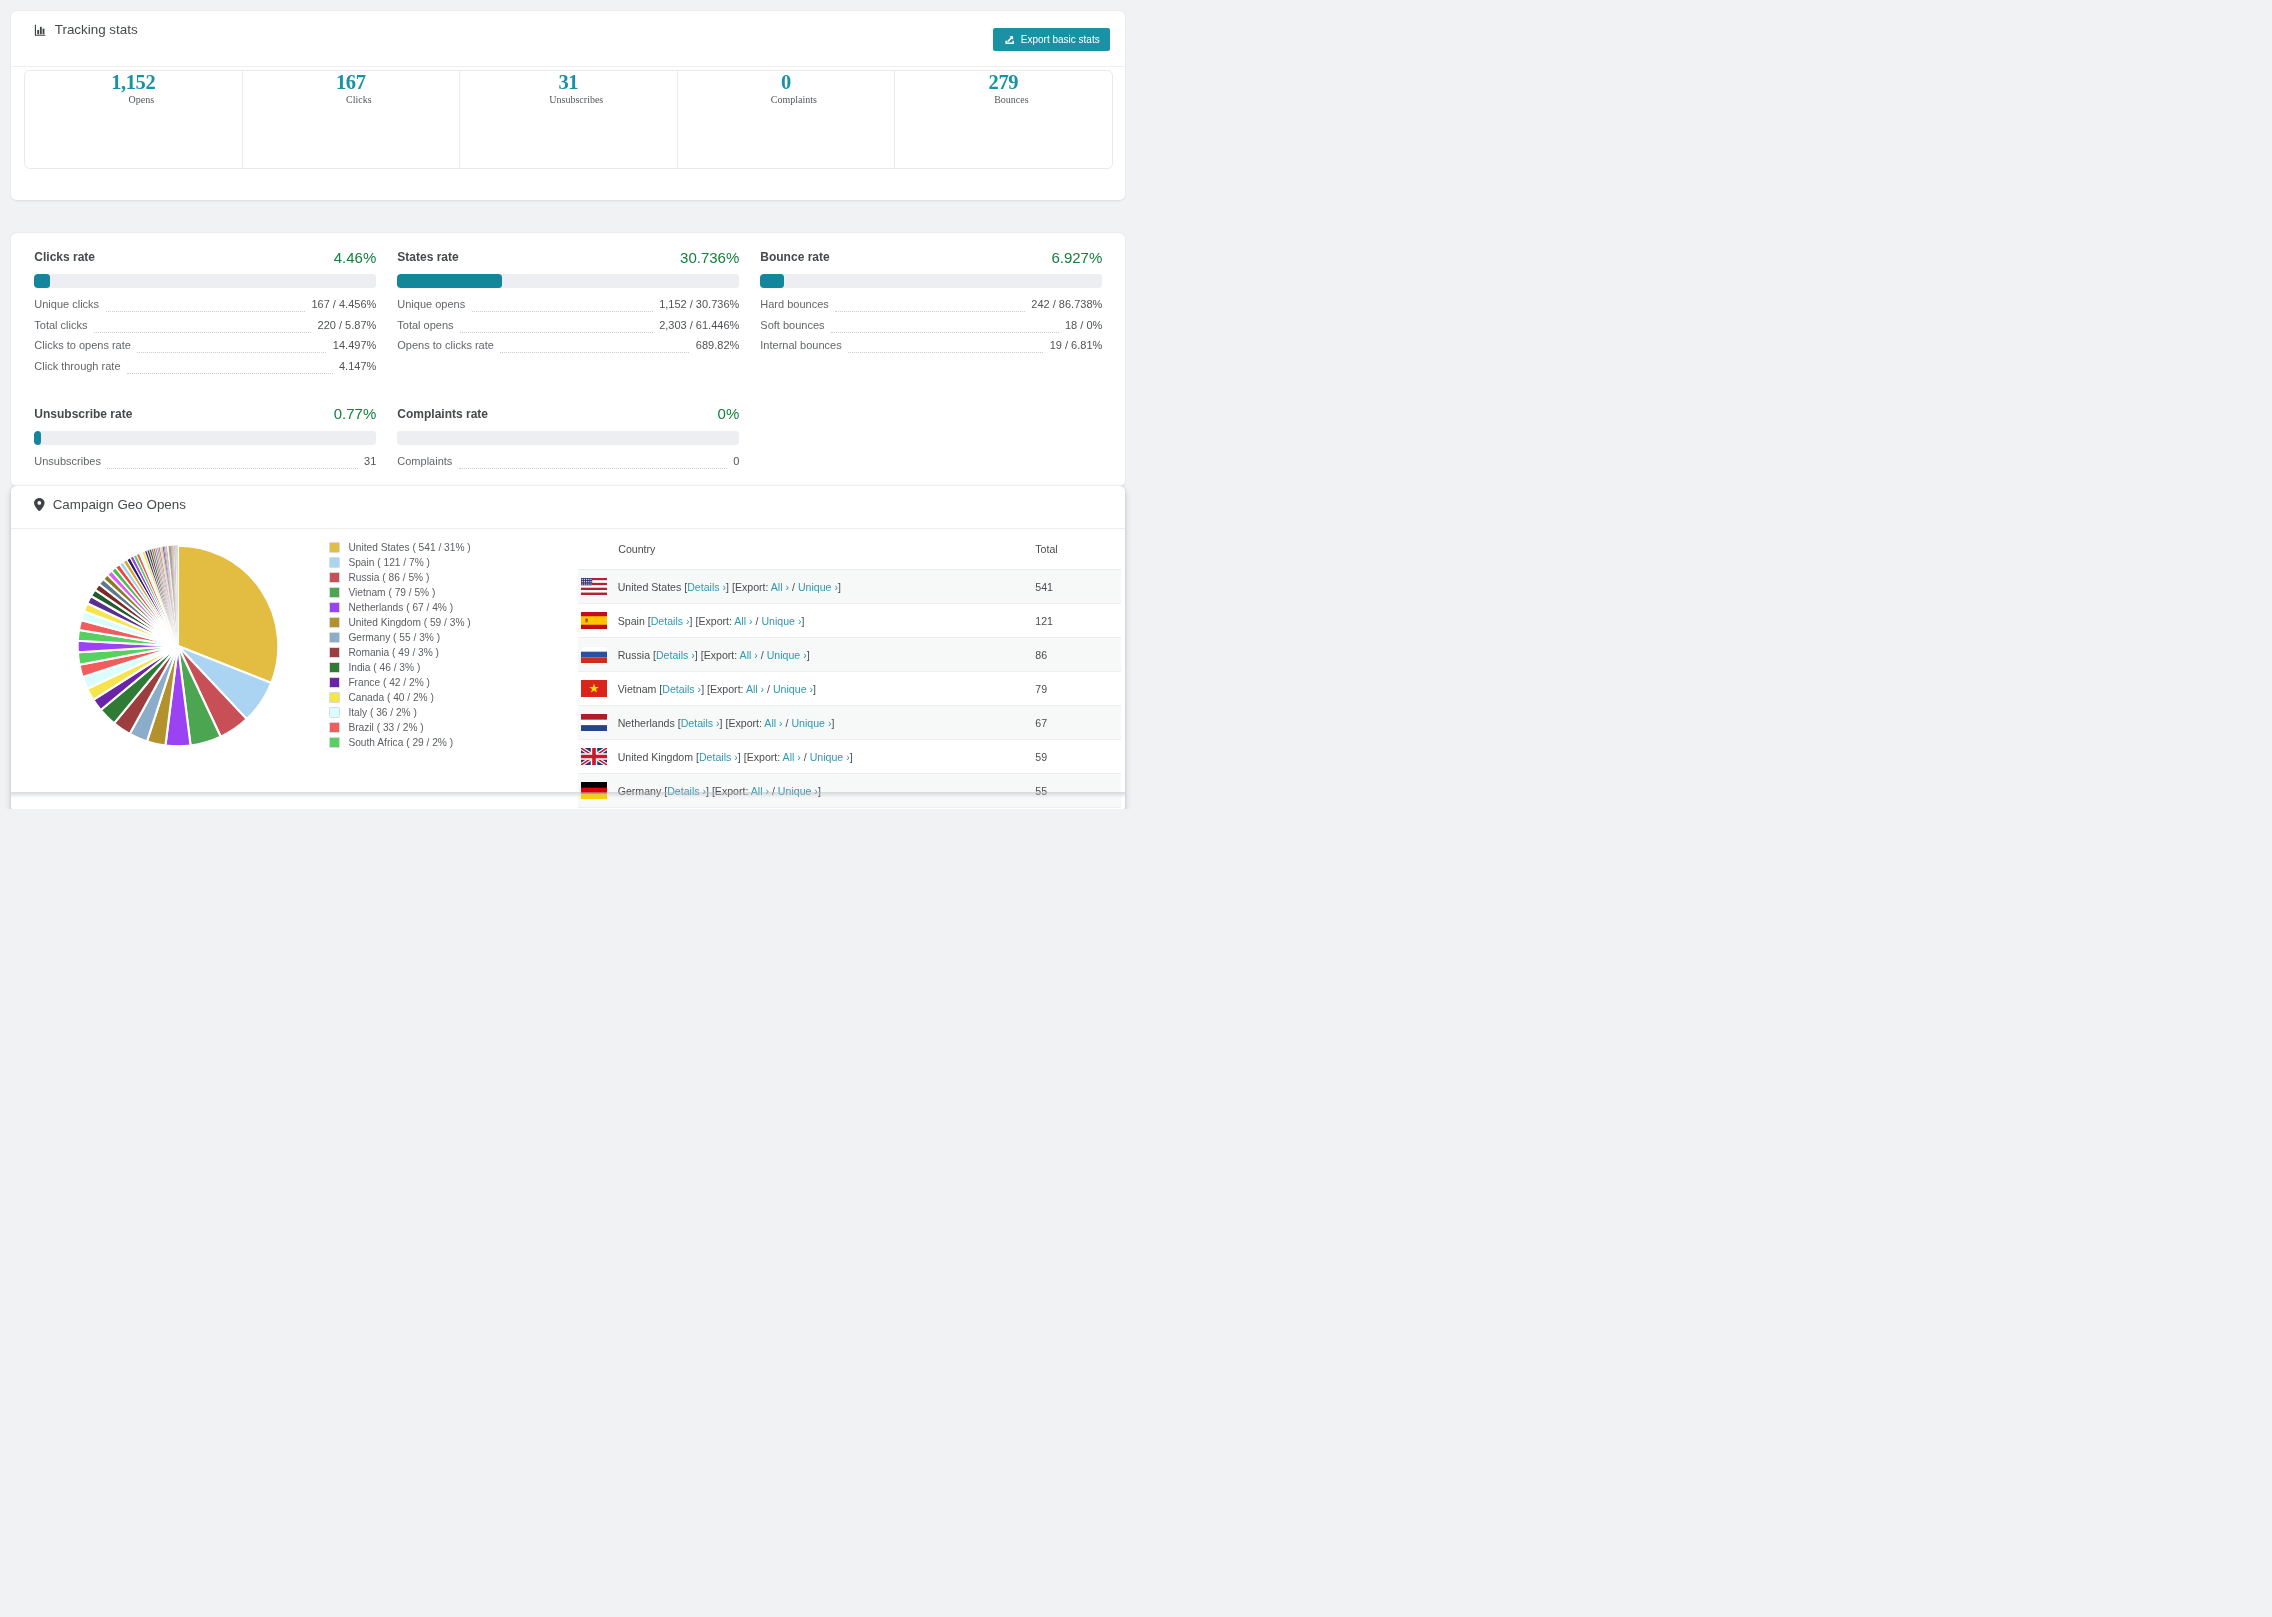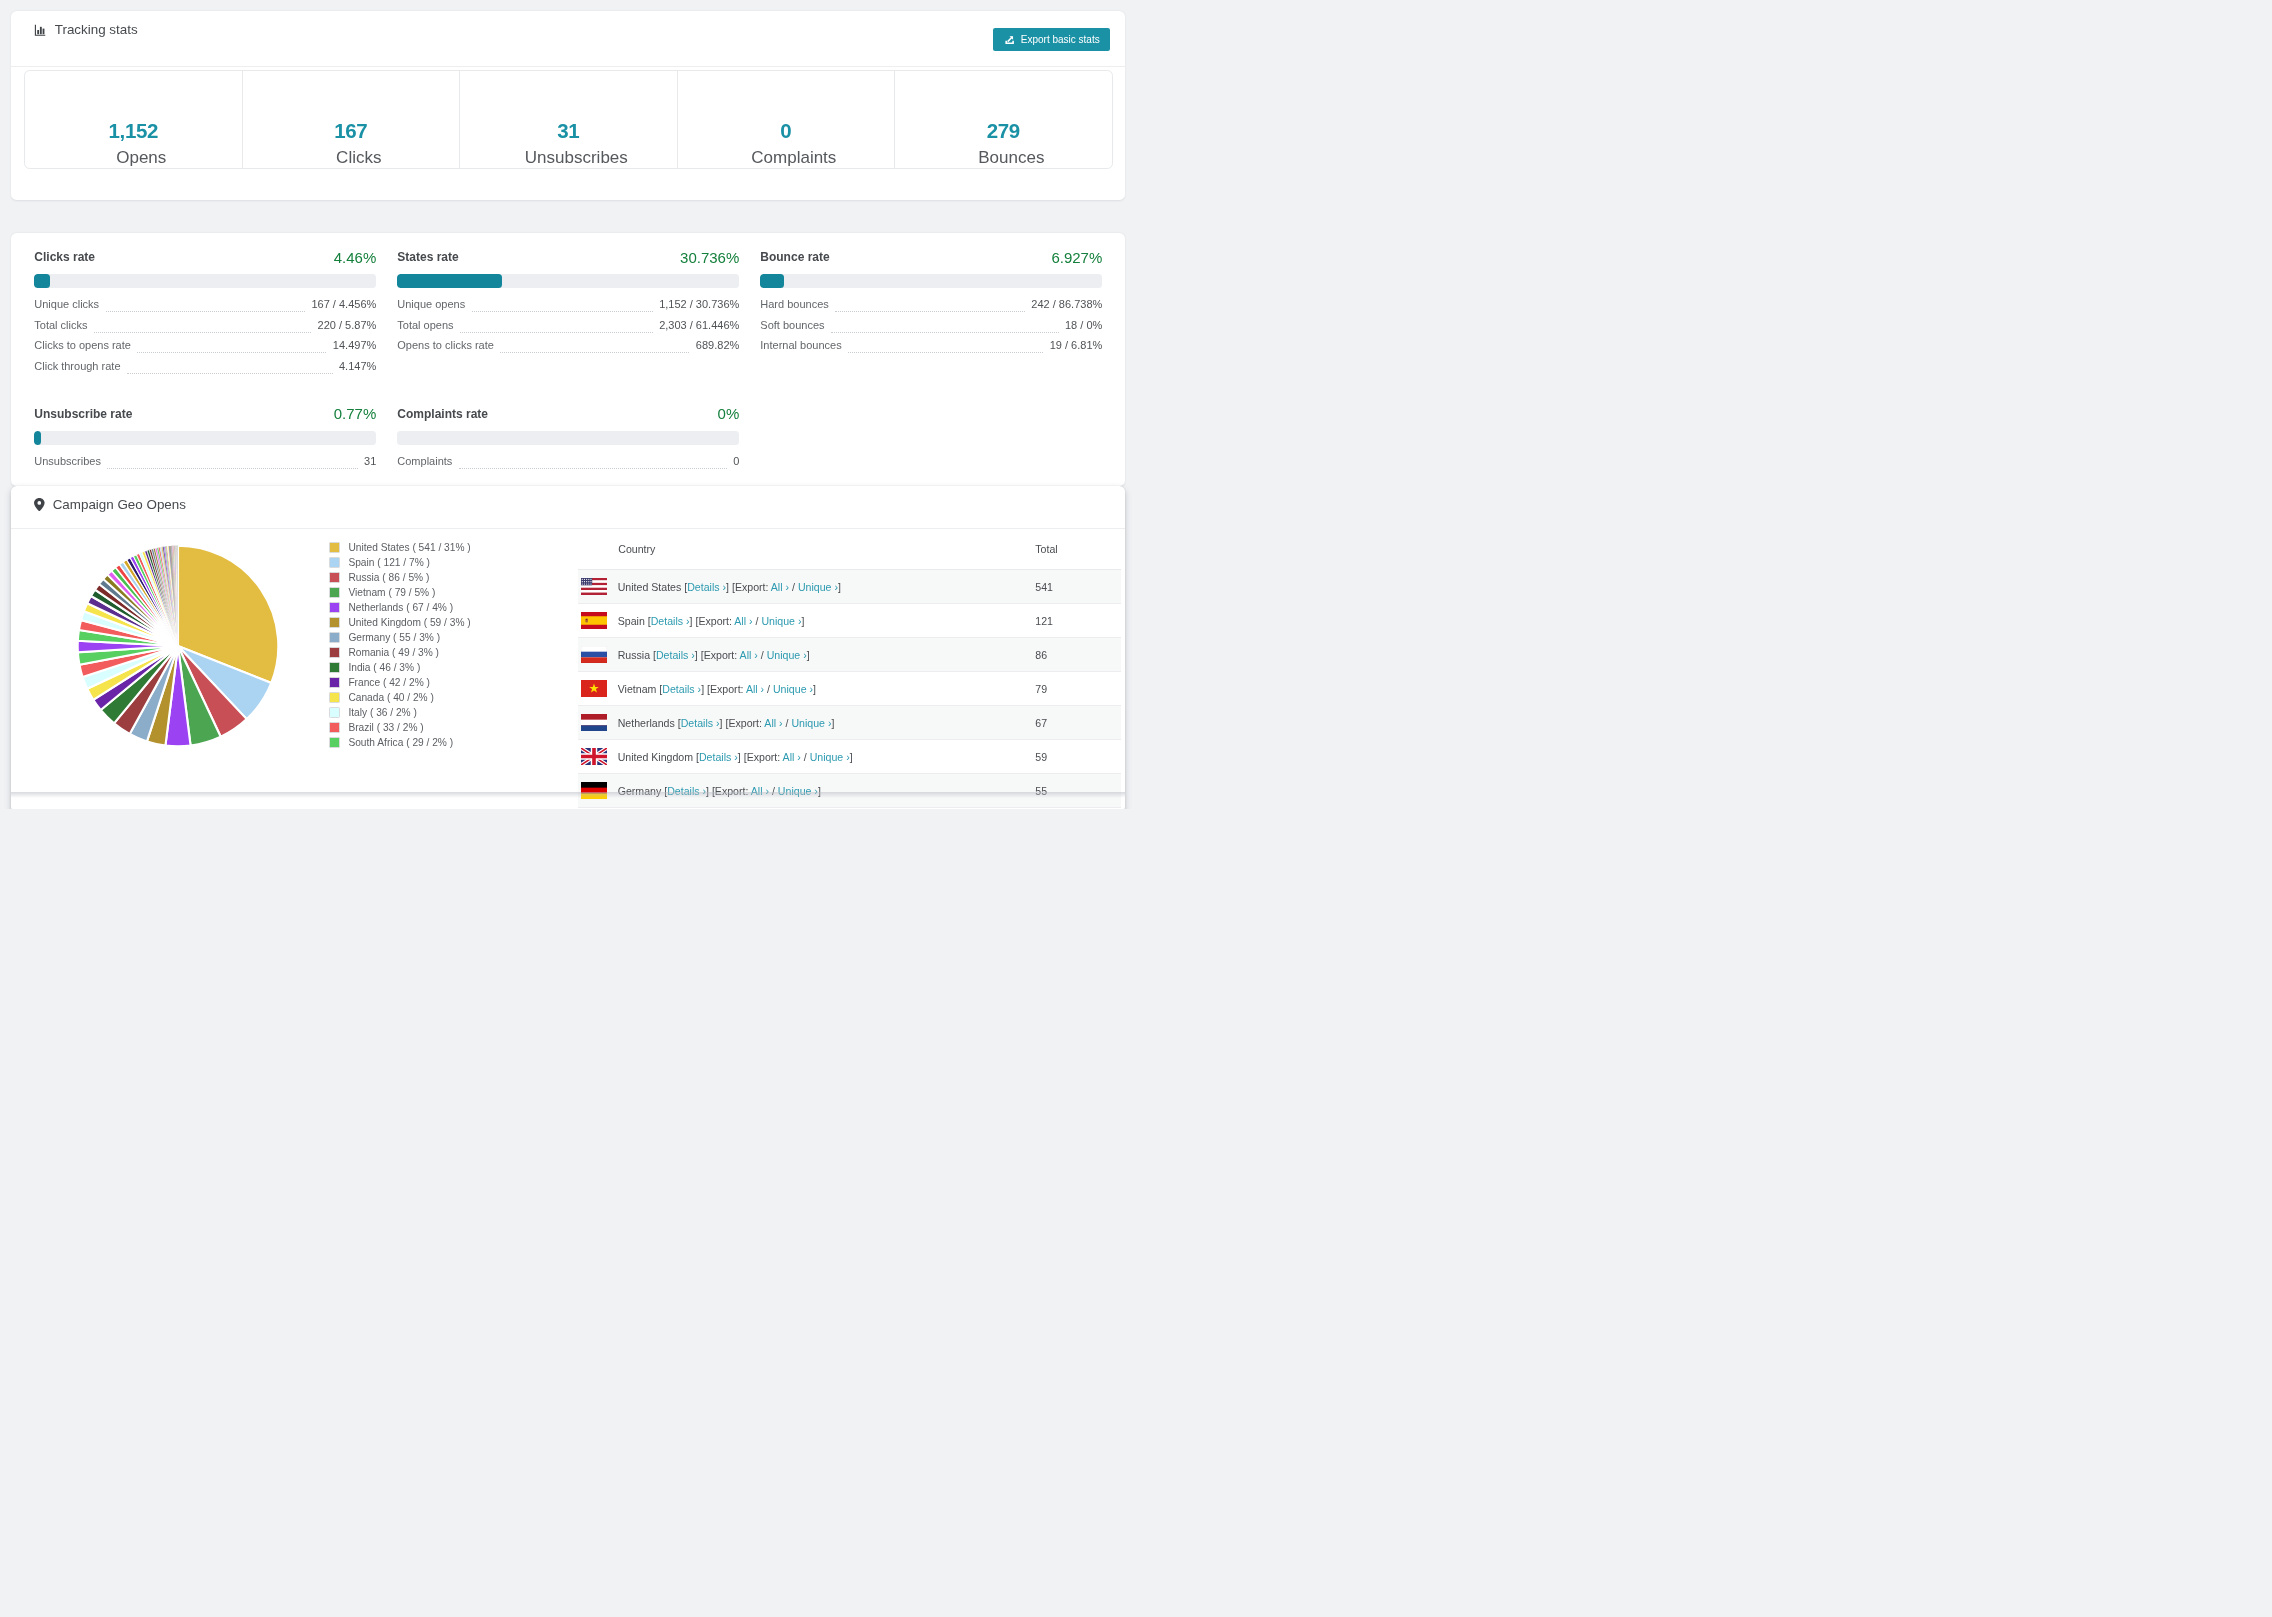--- a/index.html
+++ b/index.html
@@ -19,25 +19,25 @@
   .card3 .hdivider{top:42px;}
 
   
   .export-btn{position:absolute;right:15px;top:17px;height:23px;display:flex;align-items:center;gap:5.6px;
       padding:0 10.6px;border:none;border-radius:2.1px;background:#1a91a5;color:#fff;font-size:10px;
       font-family:inherit;cursor:pointer;}
 
   
   .stats-row{position:absolute;left:12.7px;right:12.7px;top:59px;height:99px;display:flex;
       border:0.7px solid #e7e9eb;border-radius:5.6px;background:#fff;box-sizing:border-box;}
-  .stat-cell{flex:1;display:flex;flex-direction:column;align-items:center;justify-content:flex-end;
-      border-right:0.7px solid #e7e9eb;}
+  .stat-cell{flex:1;display:flex;flex-direction:column;align-items:center;justify-content:flex-start;
+      border-right:0.7px solid #e7e9eb;font-family:Liberation Serif, serif;}
   .stat-cell:last-child{border-right:none;}
   .stat-value{font-size:20.5px;font-weight:700;color:#1a91a5;letter-spacing:-0.4px;}
-  .stat-label{font-size:17px;color:#55585c;margin-top:5px;padding-left:16px;}
+  .stat-label{font-size:10px;color:#55585c;padding-left:16px;}
 
   
   .rates-grid{display:grid;grid-template-columns:1fr 1fr 1fr;column-gap:21px;row-gap:25.4px;
       padding:15.5px 23px 0 23px;}
   .rate-head{display:flex;justify-content:space-between;align-items:center;height:17px;margin-bottom:8.5px;}
   .rate-title{font-size:12px;font-weight:700;color:#46494d;margin:0;}
   .rate-pct{font-size:15px;font-weight:400;color:#15803d;}
   .bar-track{height:14px;background:#eceef1;border-radius:3.5px;margin-bottom:10px;overflow:hidden;}
   .bar-fill{height:100%;background:#14869b;border-radius:3.5px;}
   .stat-row{display:flex;align-items:flex-start;height:20.5px;font-size:11px;}

